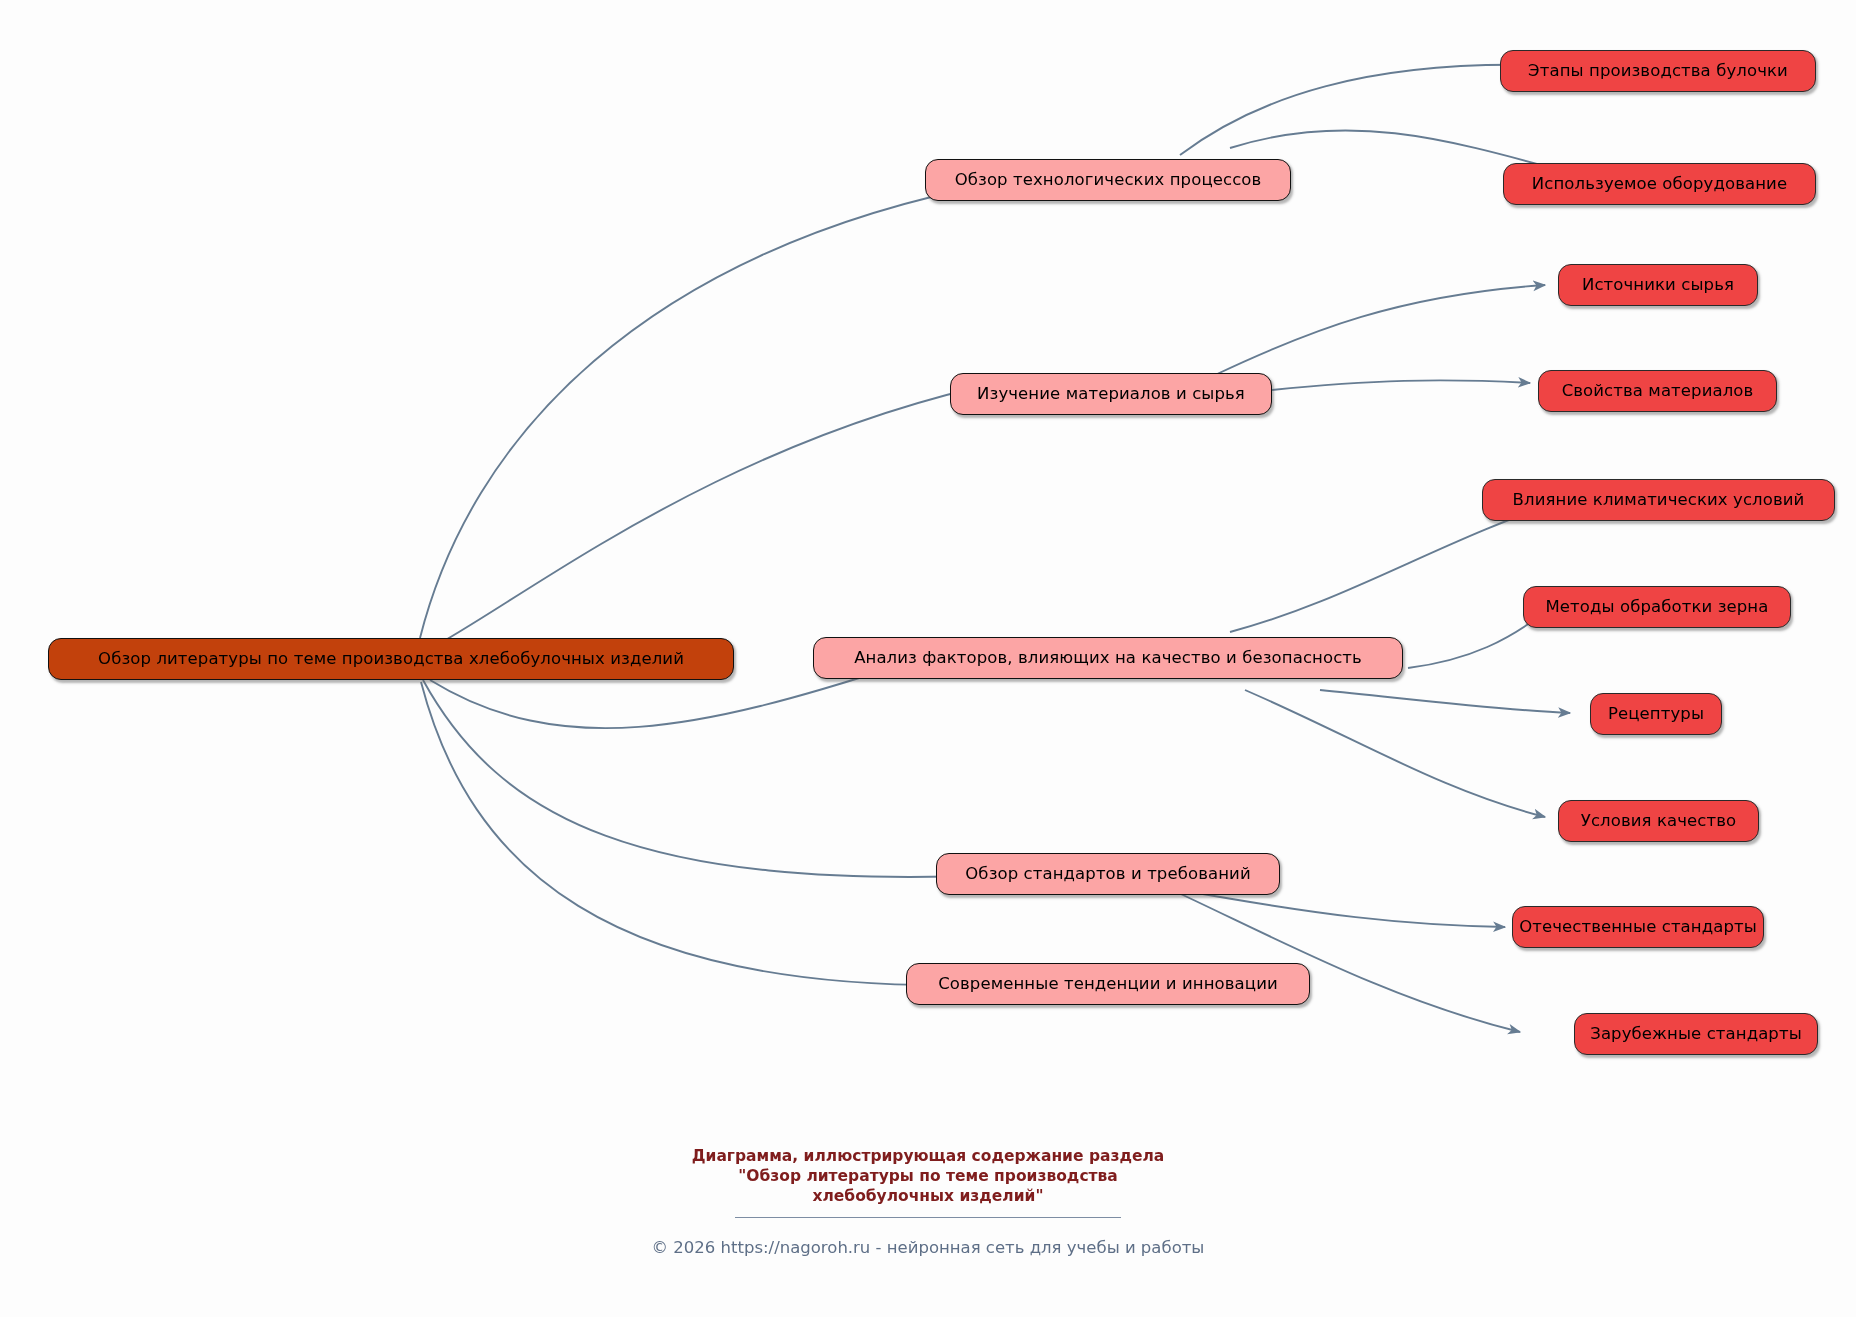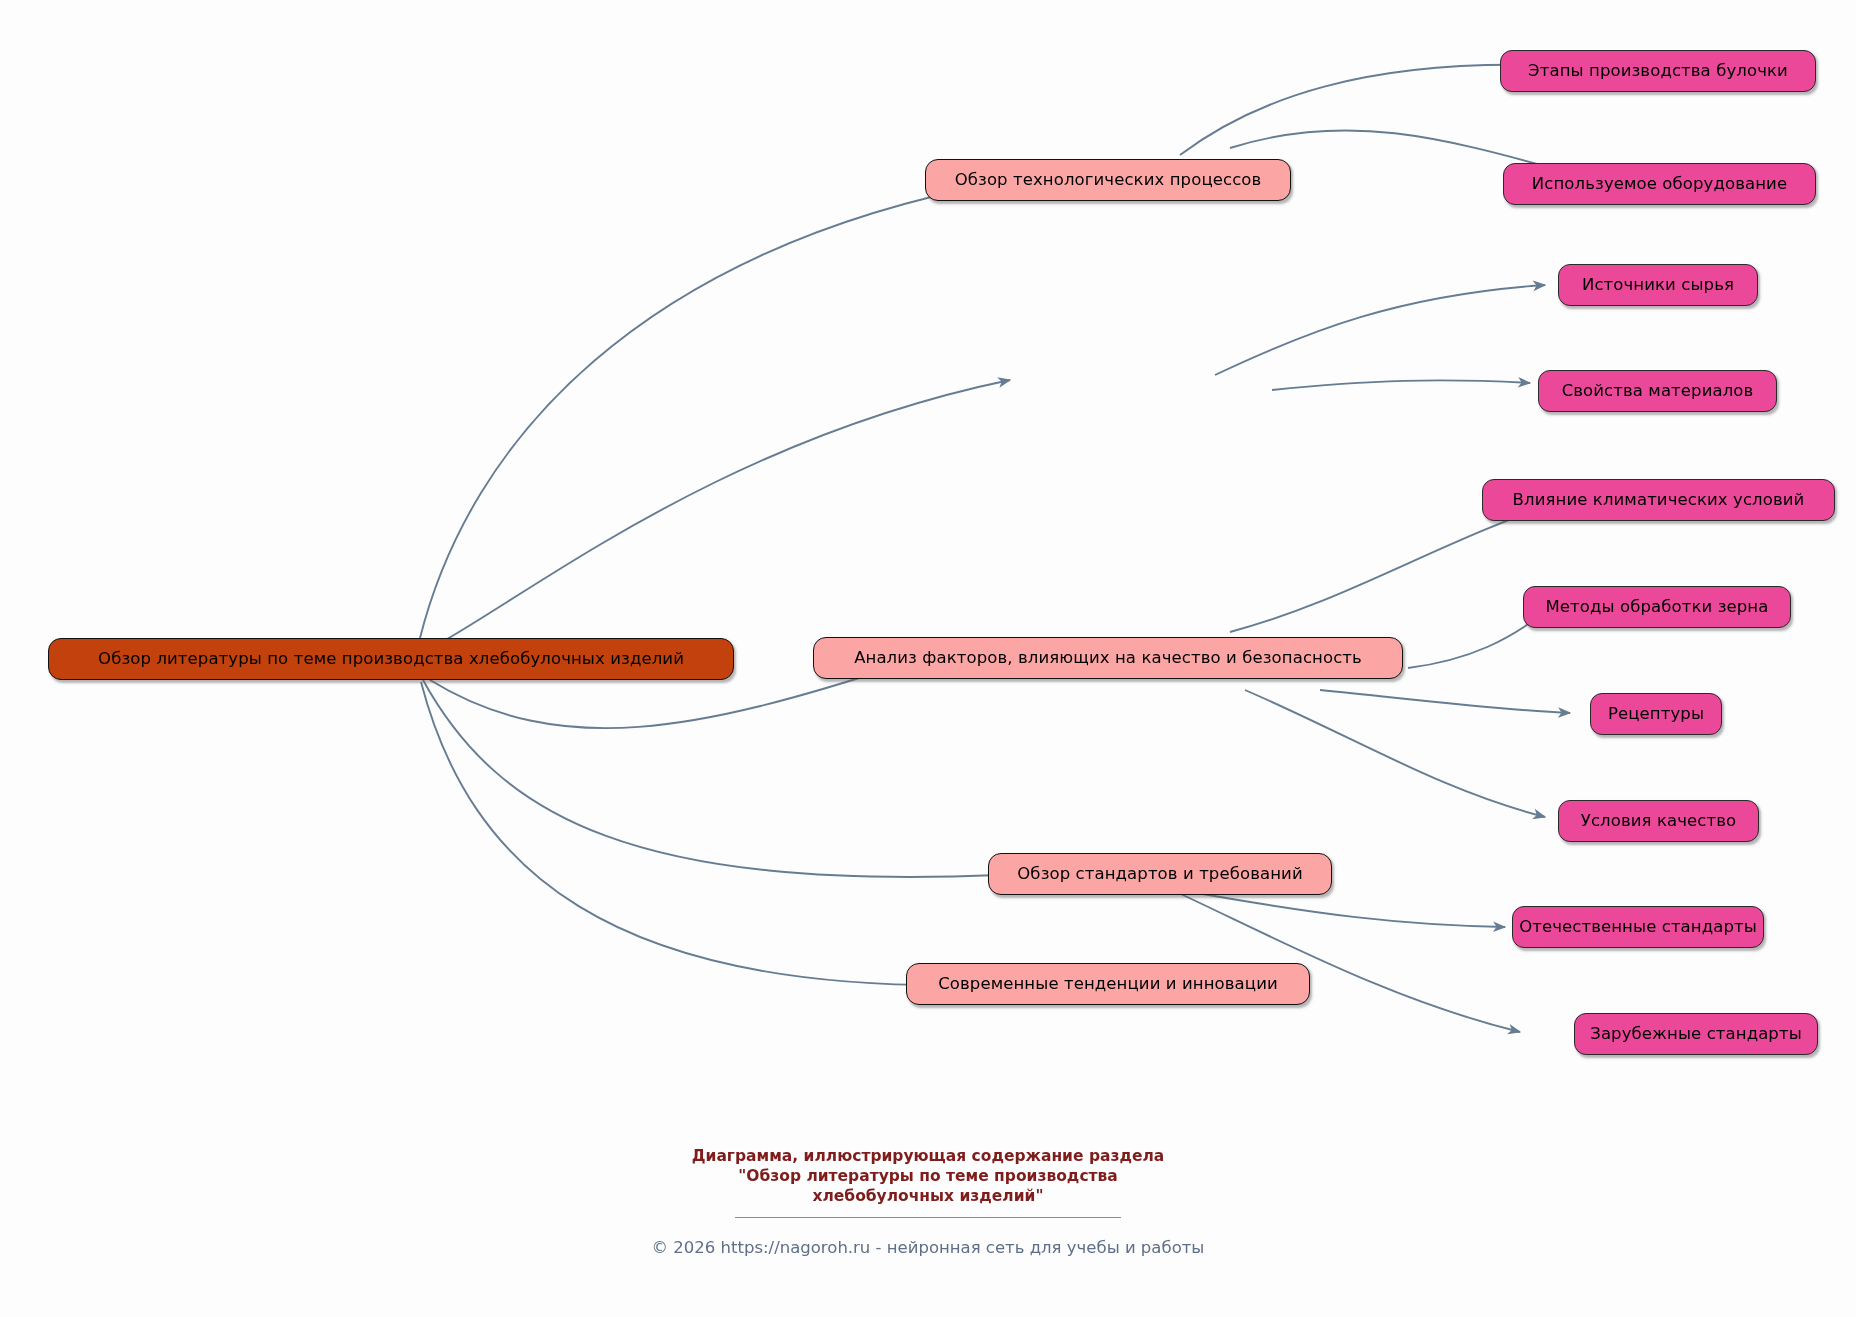--- a/index.html
+++ b/index.html
@@ -27,24 +27,23 @@
   .node.root{
     background:#c2410c;
     border-color:#111;
   }
   .node.branch{
     background:#fca5a5;
     border-color:#111;
     color:#000;
   }
   .node.leaf{
-    background:#ec4899;
+    background:#ef4444;
     border-color:#2a2a2a;
     color:#000;
-    border-radius:12px;
   }
   .node-label{pointer-events:none;}
 
   .caption{
     position:absolute;
     left:0;width:1856px;
     text-align:center;
     color:#7f1d1d;
     font-weight:bold;
     font-size:15.5px;
@@ -107,20 +106,23 @@
   </div>
 
   <div class="node leaf" style="left:1500px;top:50px;width:316px;height:42px;">
     <span class="node-label">Этапы производства булочки</span>
   </div>
 
   <div class="node leaf" style="left:1503px;top:163px;width:313px;height:42px;">
     <span class="node-label">Используемое оборудование</span>
   </div>
 
+  <div class="node branch" style="left:950px;top:373px;width:322px;height:42px;">
+    <span class="node-label">Изучение материалов и сырья</span>
+  </div>
 
   <div class="node leaf" style="left:1558px;top:264px;width:200px;height:42px;">
     <span class="node-label">Источники сырья</span>
   </div>
 
   <div class="node leaf" style="left:1538px;top:370px;width:239px;height:42px;">
     <span class="node-label">Свойства материалов</span>
   </div>
 
   <div class="node branch" style="left:813px;top:637px;width:590px;height:42px;align-items:center;">
@@ -136,21 +138,21 @@
   </div>
 
   <div class="node leaf" style="left:1590px;top:693px;width:132px;height:42px;">
     <span class="node-label">Рецептуры</span>
   </div>
 
   <div class="node leaf" style="left:1558px;top:800px;width:201px;height:42px;">
     <span class="node-label">Условия качество</span>
   </div>
 
-  <div class="node branch" style="left:988px;top:853px;width:344px;height:42px;">
+  <div class="node branch" style="left:936px;top:853px;width:344px;height:42px;">
     <span class="node-label">Обзор стандартов и требований</span>
   </div>
 
   <div class="node leaf" style="left:1512px;top:906px;width:252px;height:42px;">
     <span class="node-label">Отечественные стандарты</span>
   </div>
 
   <div class="node leaf" style="left:1574px;top:1013px;width:244px;height:42px;">
     <span class="node-label">Зарубежные стандарты</span>
   </div>

